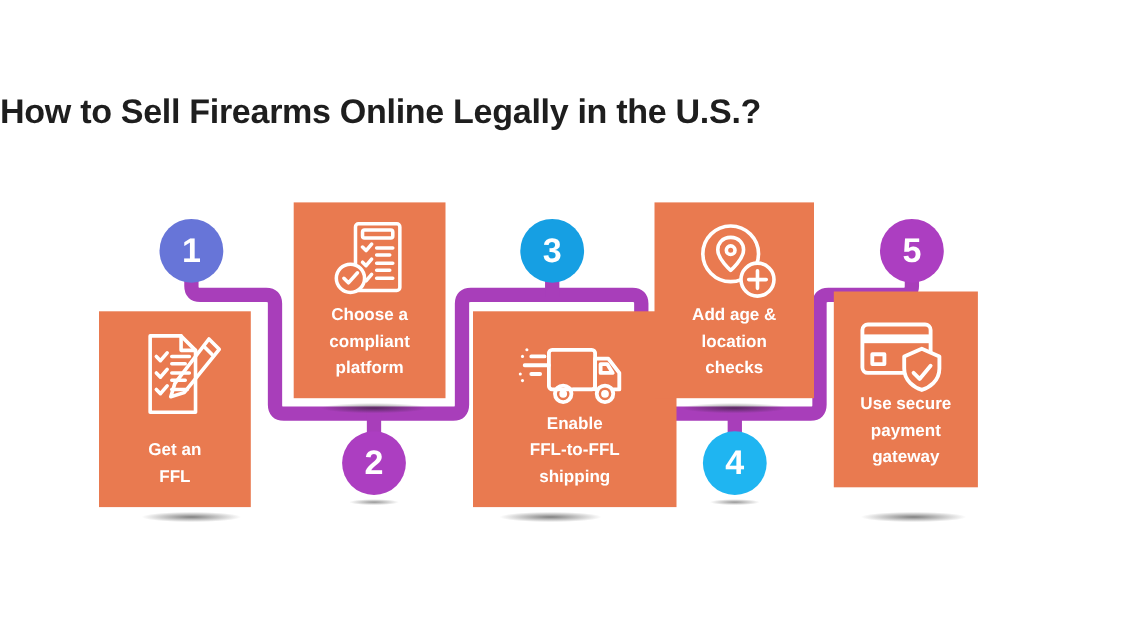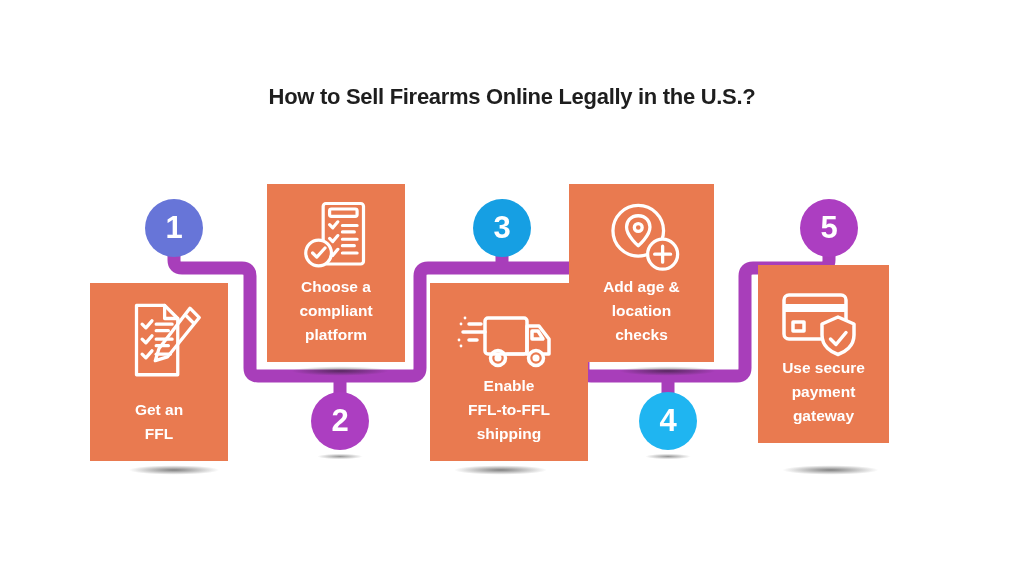--- a/index.html
+++ b/index.html
@@ -2,21 +2,21 @@
 <html><head>
 <meta charset="utf-8">
 <style>
   html,body { margin:0; padding:0; background:#ffffff; }
   .canvas {
     position:relative; width:1024px; height:576px; background:#ffffff;
     font-family:"Liberation Sans", sans-serif; overflow:hidden;
   }
   .title {
     position:absolute; top:84px; left:0; width:1024px;
-    text-align:center; font-size:22px; font-weight:700; color:#1e1e1e;
+    font-size:31px; font-weight:700; color:#1e1e1e;
     letter-spacing:-0.3px;
   }
   .connector-svg { position:absolute; left:0; top:0; }
   .card {
     position:absolute; width:146px; height:178px; background:#e97a50;
   }
   .icon-box {
     position:absolute; top:10px; left:0; right:0; height:96px;
     display:flex; align-items:center; justify-content:center;
   }
@@ -91,21 +91,21 @@
         <path d="M41 59 l3.5 3.5 5.5 -6.5 M55 60 H71"></path>
         <circle cx="29" cy="60" r="14" fill="#e97a50"></circle>
         <path d="M22.5 60 l4.5 4.5 9 -10"></path>
       </svg>
     </div>
     <div class="card-label">Choose a
 compliant
 platform</div>
   </div>
 
-  <div class="card" style="left:430px; top:283px; width:158px;">
+  <div class="card" style="left:430px; top:283px; width:141px;padding-left:44px;">
     <div class="icon-box">
       <svg class="icon" width="104" height="78" viewBox="0 0 104 78" fill="none" stroke="#ffffff" stroke-width="3.5" stroke-linecap="round" stroke-linejoin="round">
         <rect x="28" y="16" width="42" height="36" rx="3"></rect>
         <path d="M70 52 V24 H82 L92 37 V52 H86"></path>
         <path d="M75 29 H81 L86 37 H75 Z"></path>
         <circle cx="41" cy="56" r="7.5"></circle>
         <circle cx="41" cy="56" r="1.8" fill="#ffffff"></circle>
         <circle cx="79" cy="56" r="7.5"></circle>
         <circle cx="79" cy="56" r="1.8" fill="#ffffff"></circle>
         <path d="M50 52 H71" stroke-width="3"></path>
@@ -114,21 +114,21 @@
         <circle cx="8" cy="16" r="1.4" fill="#ffffff" stroke="none"></circle>
         <circle cx="2" cy="38" r="1.4" fill="#ffffff" stroke="none"></circle>
         <circle cx="4" cy="44" r="1.4" fill="#ffffff" stroke="none"></circle>
       </svg>
     </div>
     <div class="card-label">Enable
 FFL-to-FFL
 shipping</div>
   </div>
 
-  <div class="card" style="left:569px; top:184px; width:145px;">
+  <div class="card" style="left:595px; top:184px; width:145px;">
     <div class="icon-box">
       <svg class="icon" width="90" height="90" viewBox="0 0 96 96" fill="none" stroke="#ffffff" stroke-width="3.5" stroke-linecap="round" stroke-linejoin="round">
         <circle cx="44" cy="36" r="27"></circle>
         <path d="M44 20 c-8.5 0 -12.5 6.5 -12.5 12 c0 9.5 12.5 20 12.5 20 s12.5 -10.5 12.5 -20 c0 -5.5 -4 -12 -12.5 -12 z"></path>
         <circle cx="44" cy="32.5" r="4.2"></circle>
         <circle cx="70" cy="61" r="16" fill="#e97a50"></circle>
         <path d="M61.5 61 H78.5 M70 52.5 V69.5"></path>
       </svg>
     </div>
     <div class="card-label">Add age &amp;

